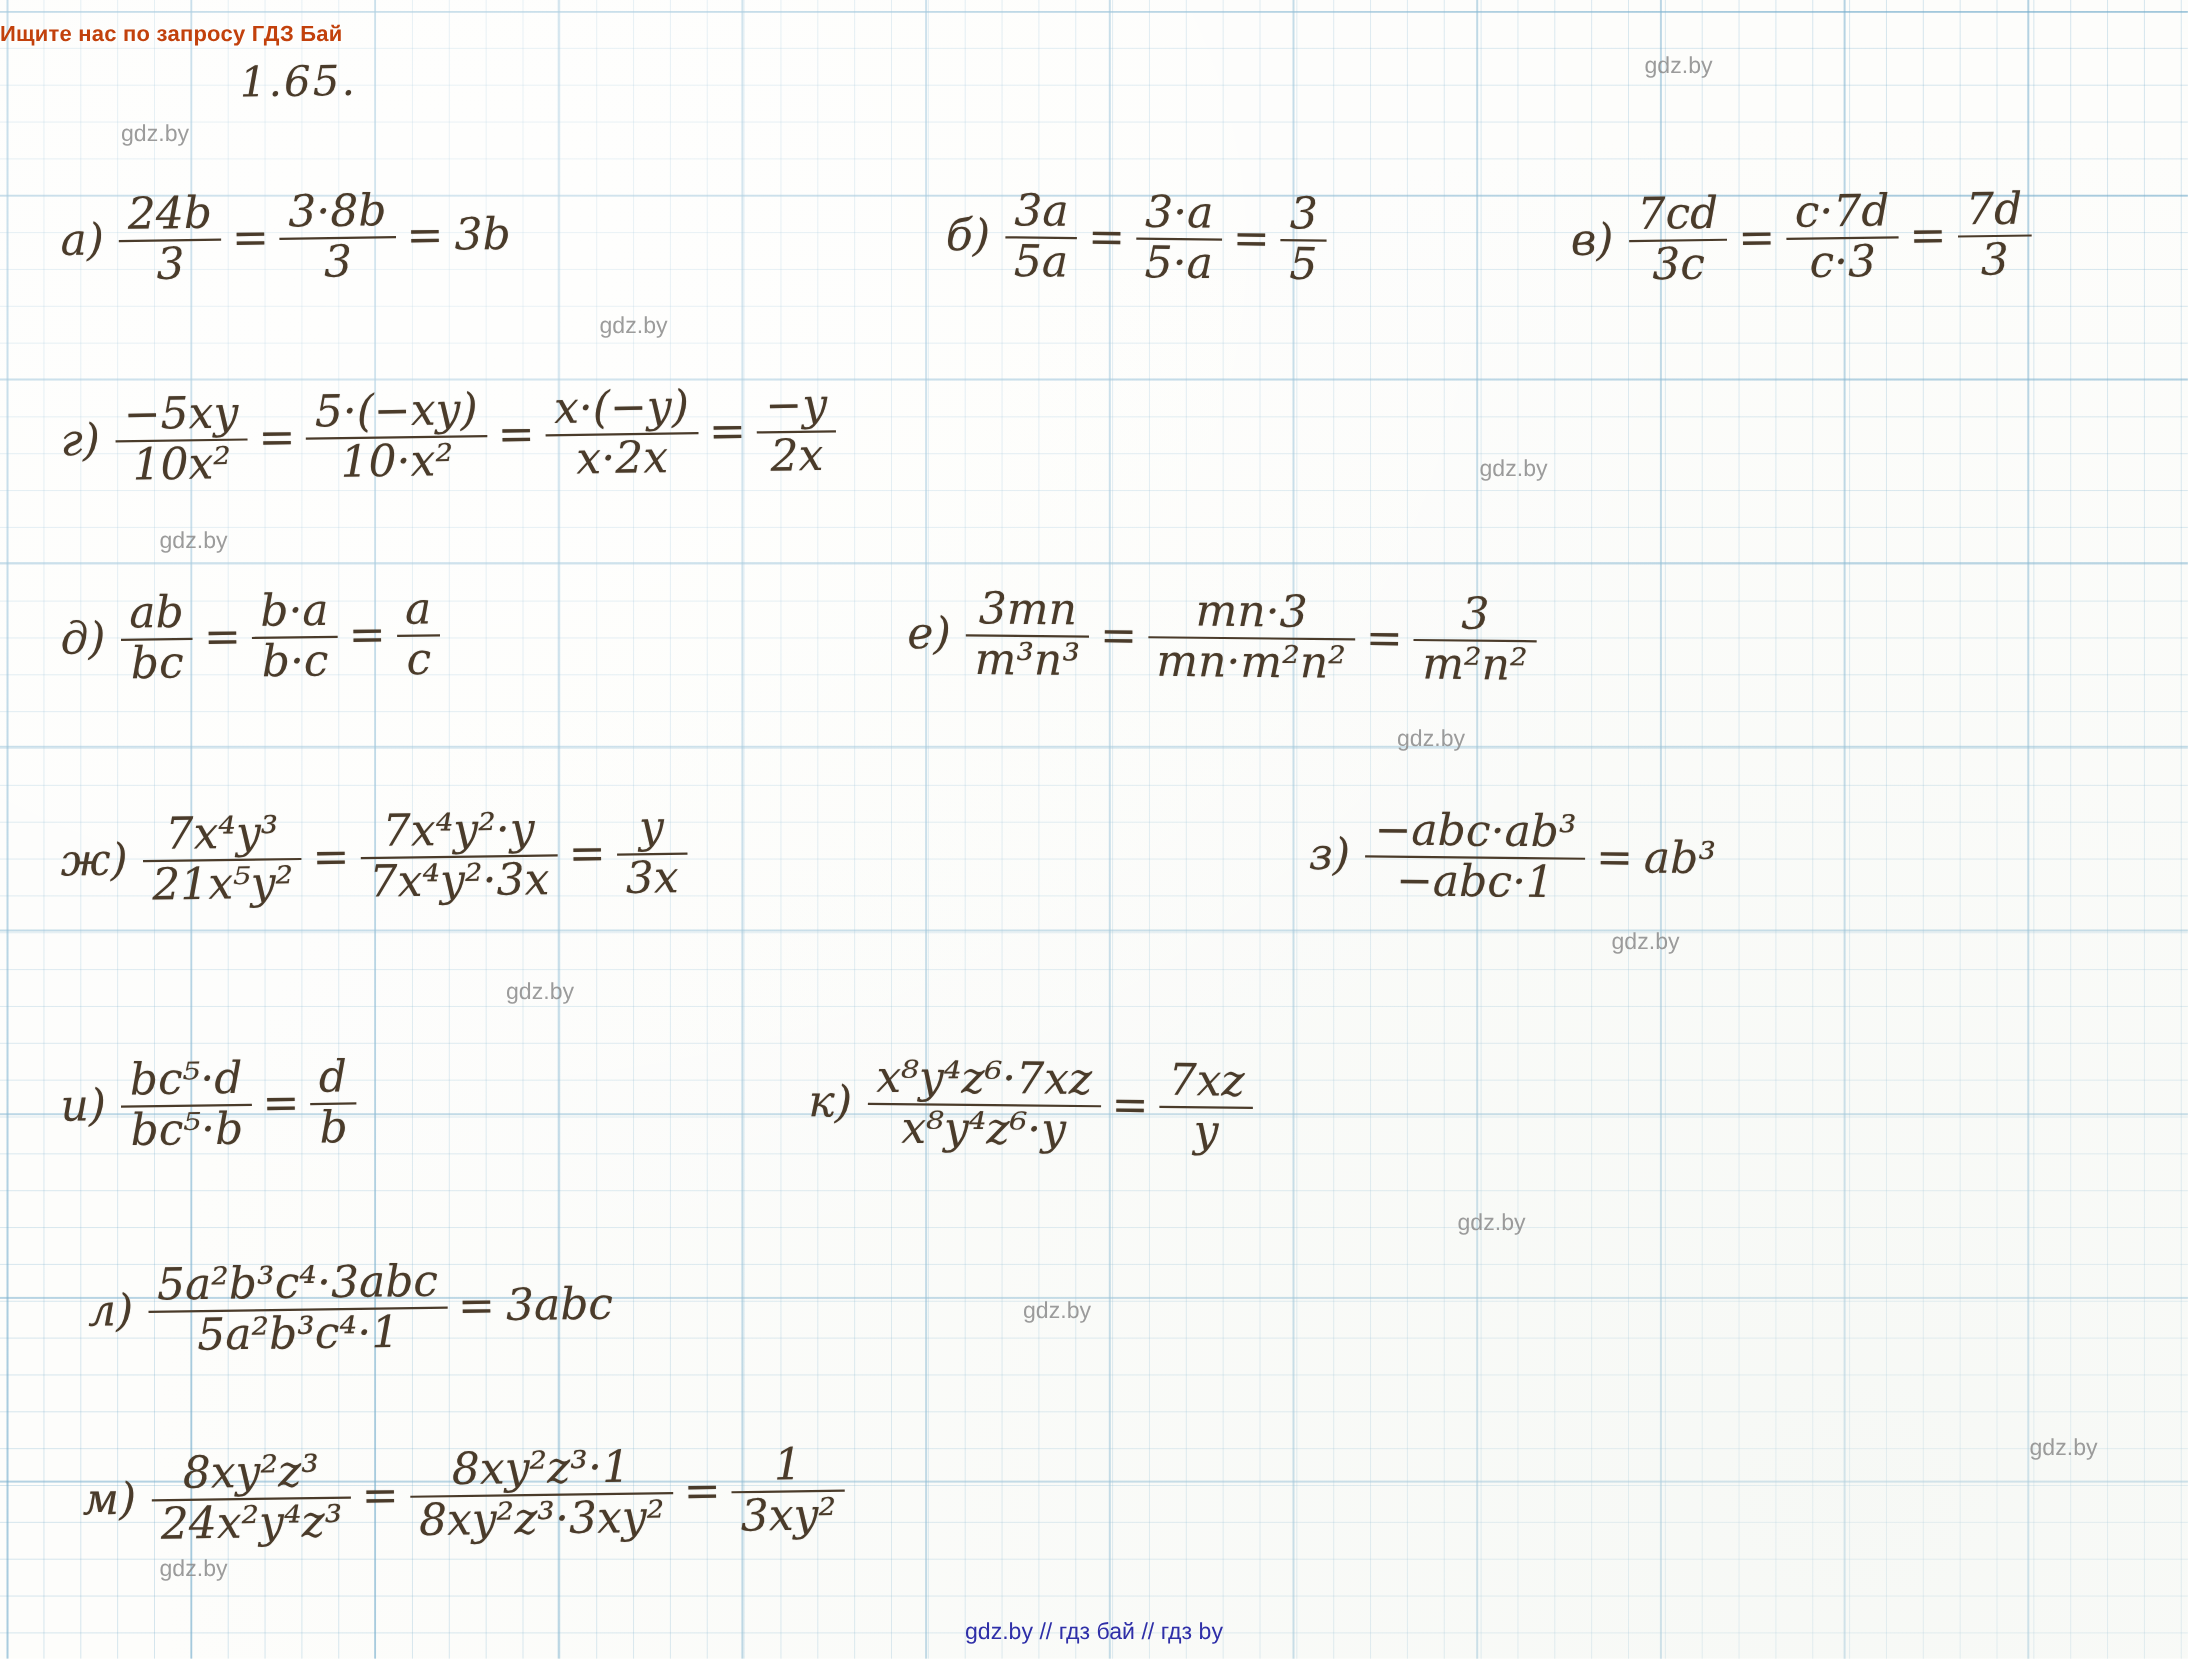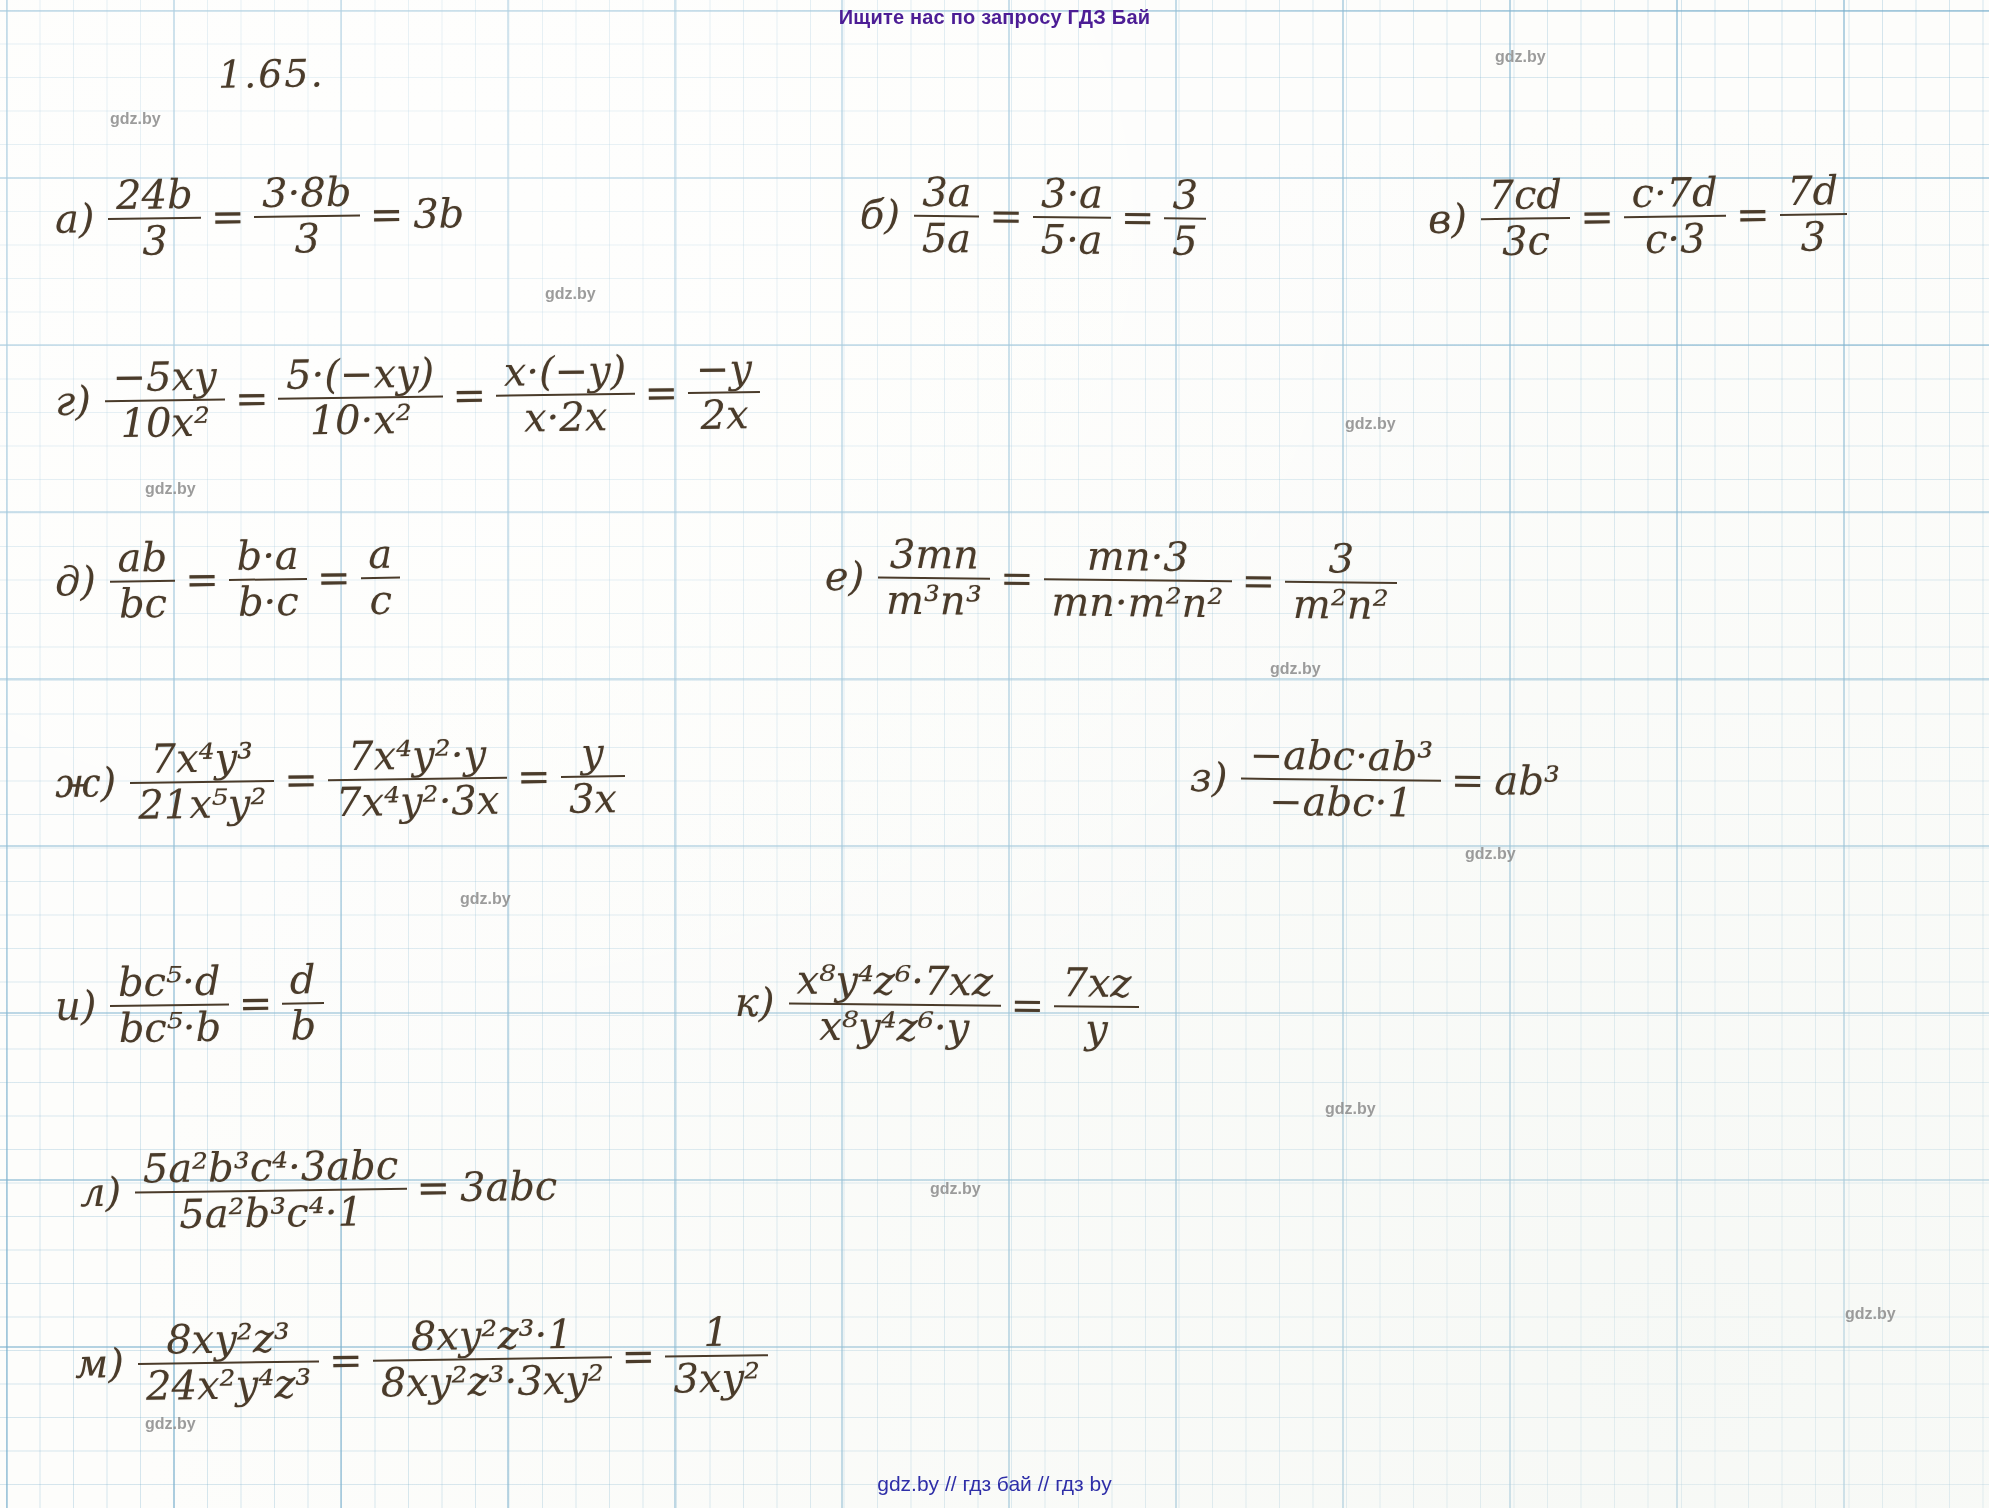--- a/index.html
+++ b/index.html
@@ -30,39 +30,38 @@
   .paper:after{
     content:"";
     position:absolute;left:0;top:0;right:0;bottom:0;
     background:
       radial-gradient(ellipse at 20% 15%, rgba(255,255,255,0.55), rgba(255,255,255,0) 60%),
       radial-gradient(ellipse at 85% 90%, rgba(240,244,240,0.5), rgba(255,255,255,0) 65%);
     pointer-events:none;
   }
   
   .site-header{
-    position:absolute;top:6px;left:0;width:100%;
-    text-align:center;
-    color:#4c1d95;
+    position:absolute;top:20px;left:0;width:100%;
+    color:#c2410c;
     font-size:20px;font-weight:bold;
     letter-spacing:.2px;
     z-index:5;
   }
   .site-footer{
     position:absolute;bottom:12px;left:0;width:100%;
     text-align:center;
     color:#2f2fa8;
     font-size:21px;font-weight:normal;
     z-index:5;
   }
   .wm{
     position:absolute;
     color:#8b8b8b;
-    font-size:16px;
-    font-weight:bold;
+    font-size:21px;
+    font-weight:normal;
     z-index:4;
     white-space:nowrap;
     opacity:.85;
   }
   
   .hw{
     position:absolute;
     color:#4a3b2a;
     font-family:"DejaVu Serif", serif;
     font-style:italic;

